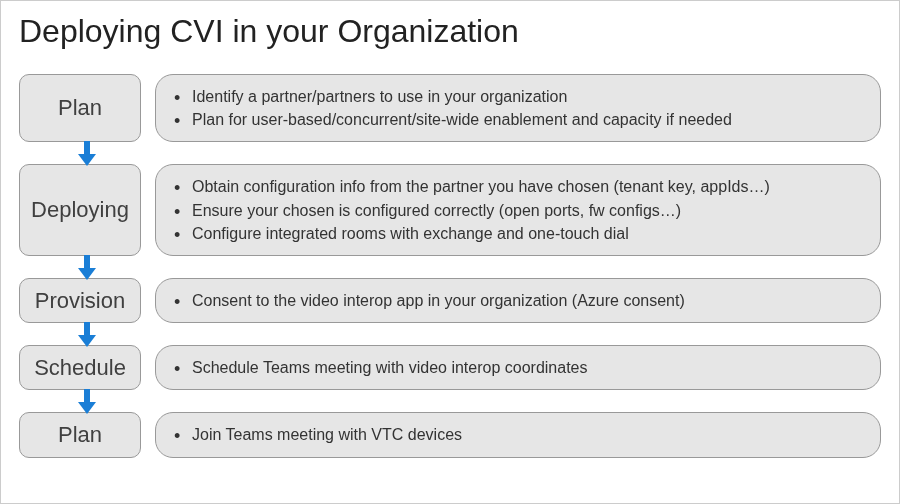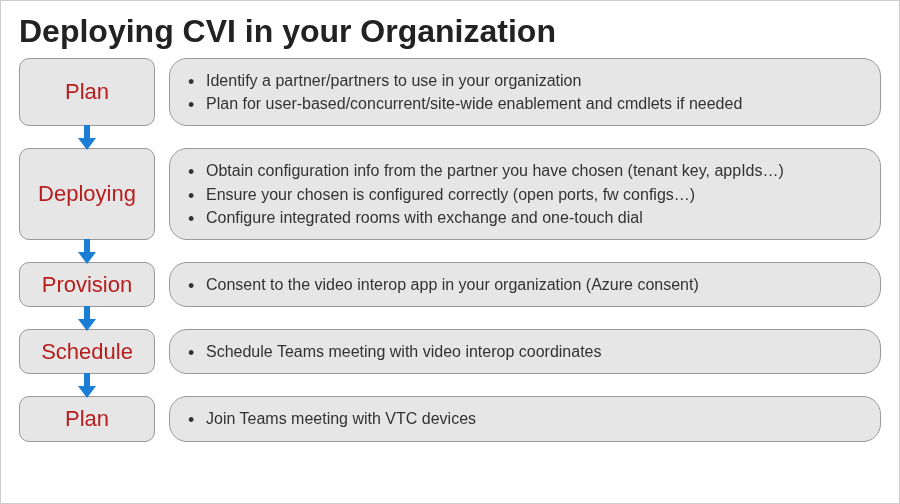--- a/index.html
+++ b/index.html
@@ -10,45 +10,45 @@
     body {
       font-family: 'Segoe UI', Tahoma, Geneva, Verdana, sans-serif;
       background: #ffffff;
       width: 900px;
       height: 504px;
       padding: 12px 18px;
       border: 1px solid #ccc;
     }
     .title {
       font-size: 32px;
-      font-weight: 700;
+      font-weight: 400;
       color: #222;
-      margin-bottom: 8px;
+      margin-bottom: 24px;
     }
     .steps-container {
       display: flex;
       flex-direction: column;
       gap: 0;
     }
     .step-row {
       display: flex;
       align-items: stretch;
       gap: 14px;
     }
     .step-label {
-      width: 136px;
+      width: 122px;
       flex-shrink: 0;
       background: #e6e6e6;
       border: 1px solid #999;
       border-radius: 10px;
       display: flex;
       align-items: center;
       justify-content: center;
       font-size: 22px;
-      color: #b91c1c;
+      color: #404040;
       font-weight: 400;
     }
     .step-desc {
       flex: 1;
       background: #e6e6e6;
       border: 1px solid #999;
       border-radius: 18px;
       padding: 10px 8px 10px 12px;
       display: flex;
       align-items: center;
@@ -112,21 +112,21 @@
 
 <h1 class="title">Deploying CVI in your Organization</h1>
 
 <div class="steps-container">
 
   <div class="step-row">
     <div class="step-label">Plan</div>
     <div class="step-desc">
       <ul>
         <li>Identify a partner/partners to use in your organization</li>
-        <li>Plan for user-based/concurrent/site-wide enablement and cmdlets if needed</li>
+        <li>Plan for user-based/concurrent/site-wide enablement and capacity if needed</li>
       </ul>
     </div>
   </div>
 
   <div class="arrow-row">
     <div class="arrow-container">
         <div class="arrow"></div>
       </div>
   </div>
 

